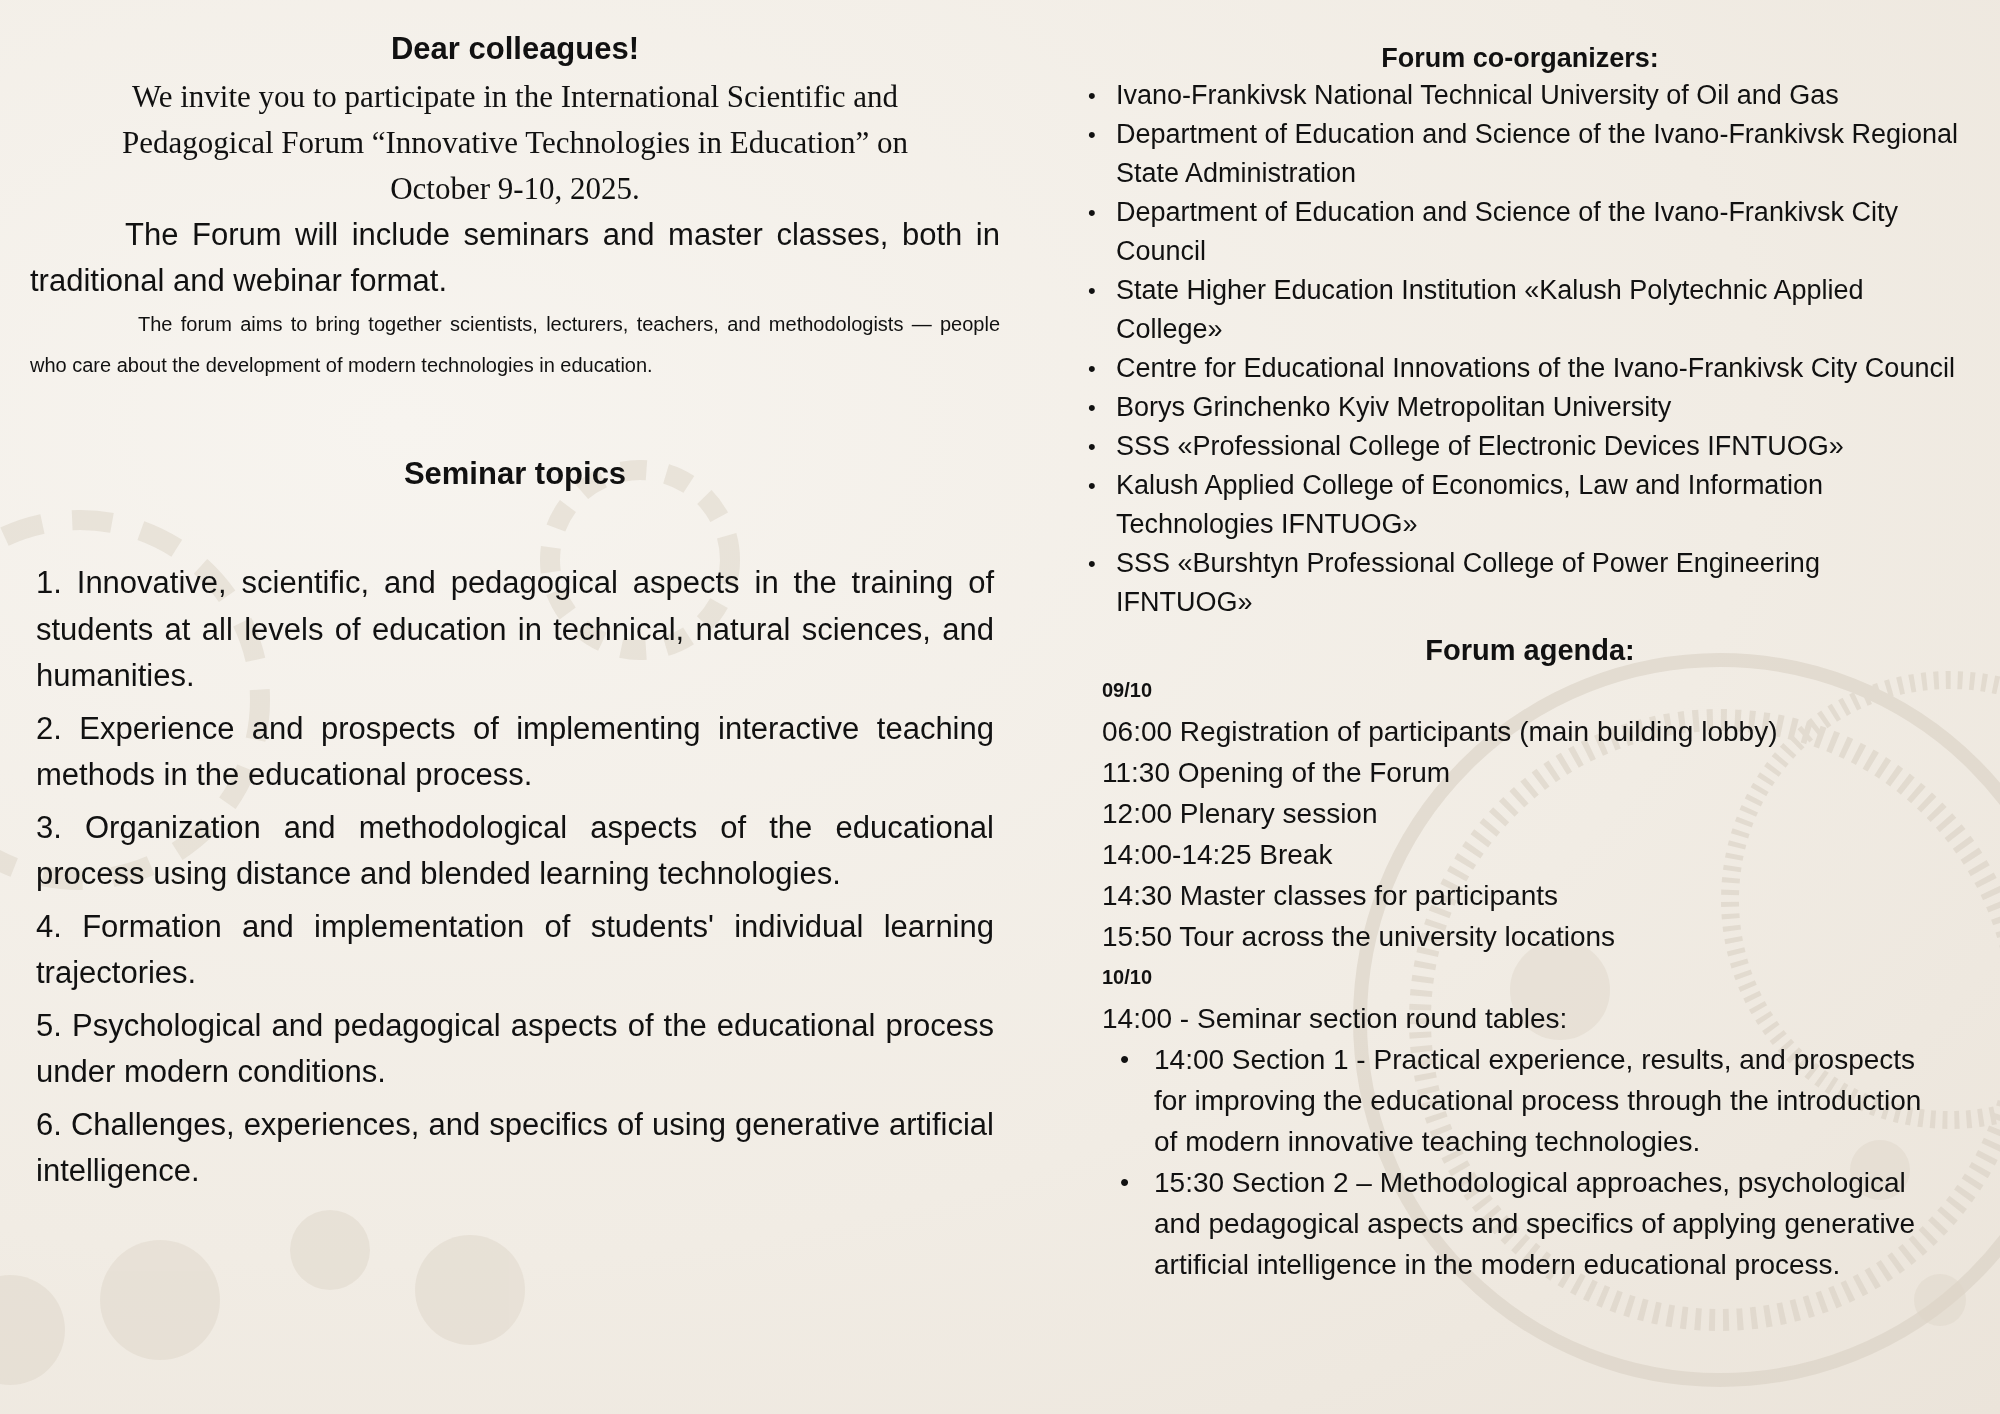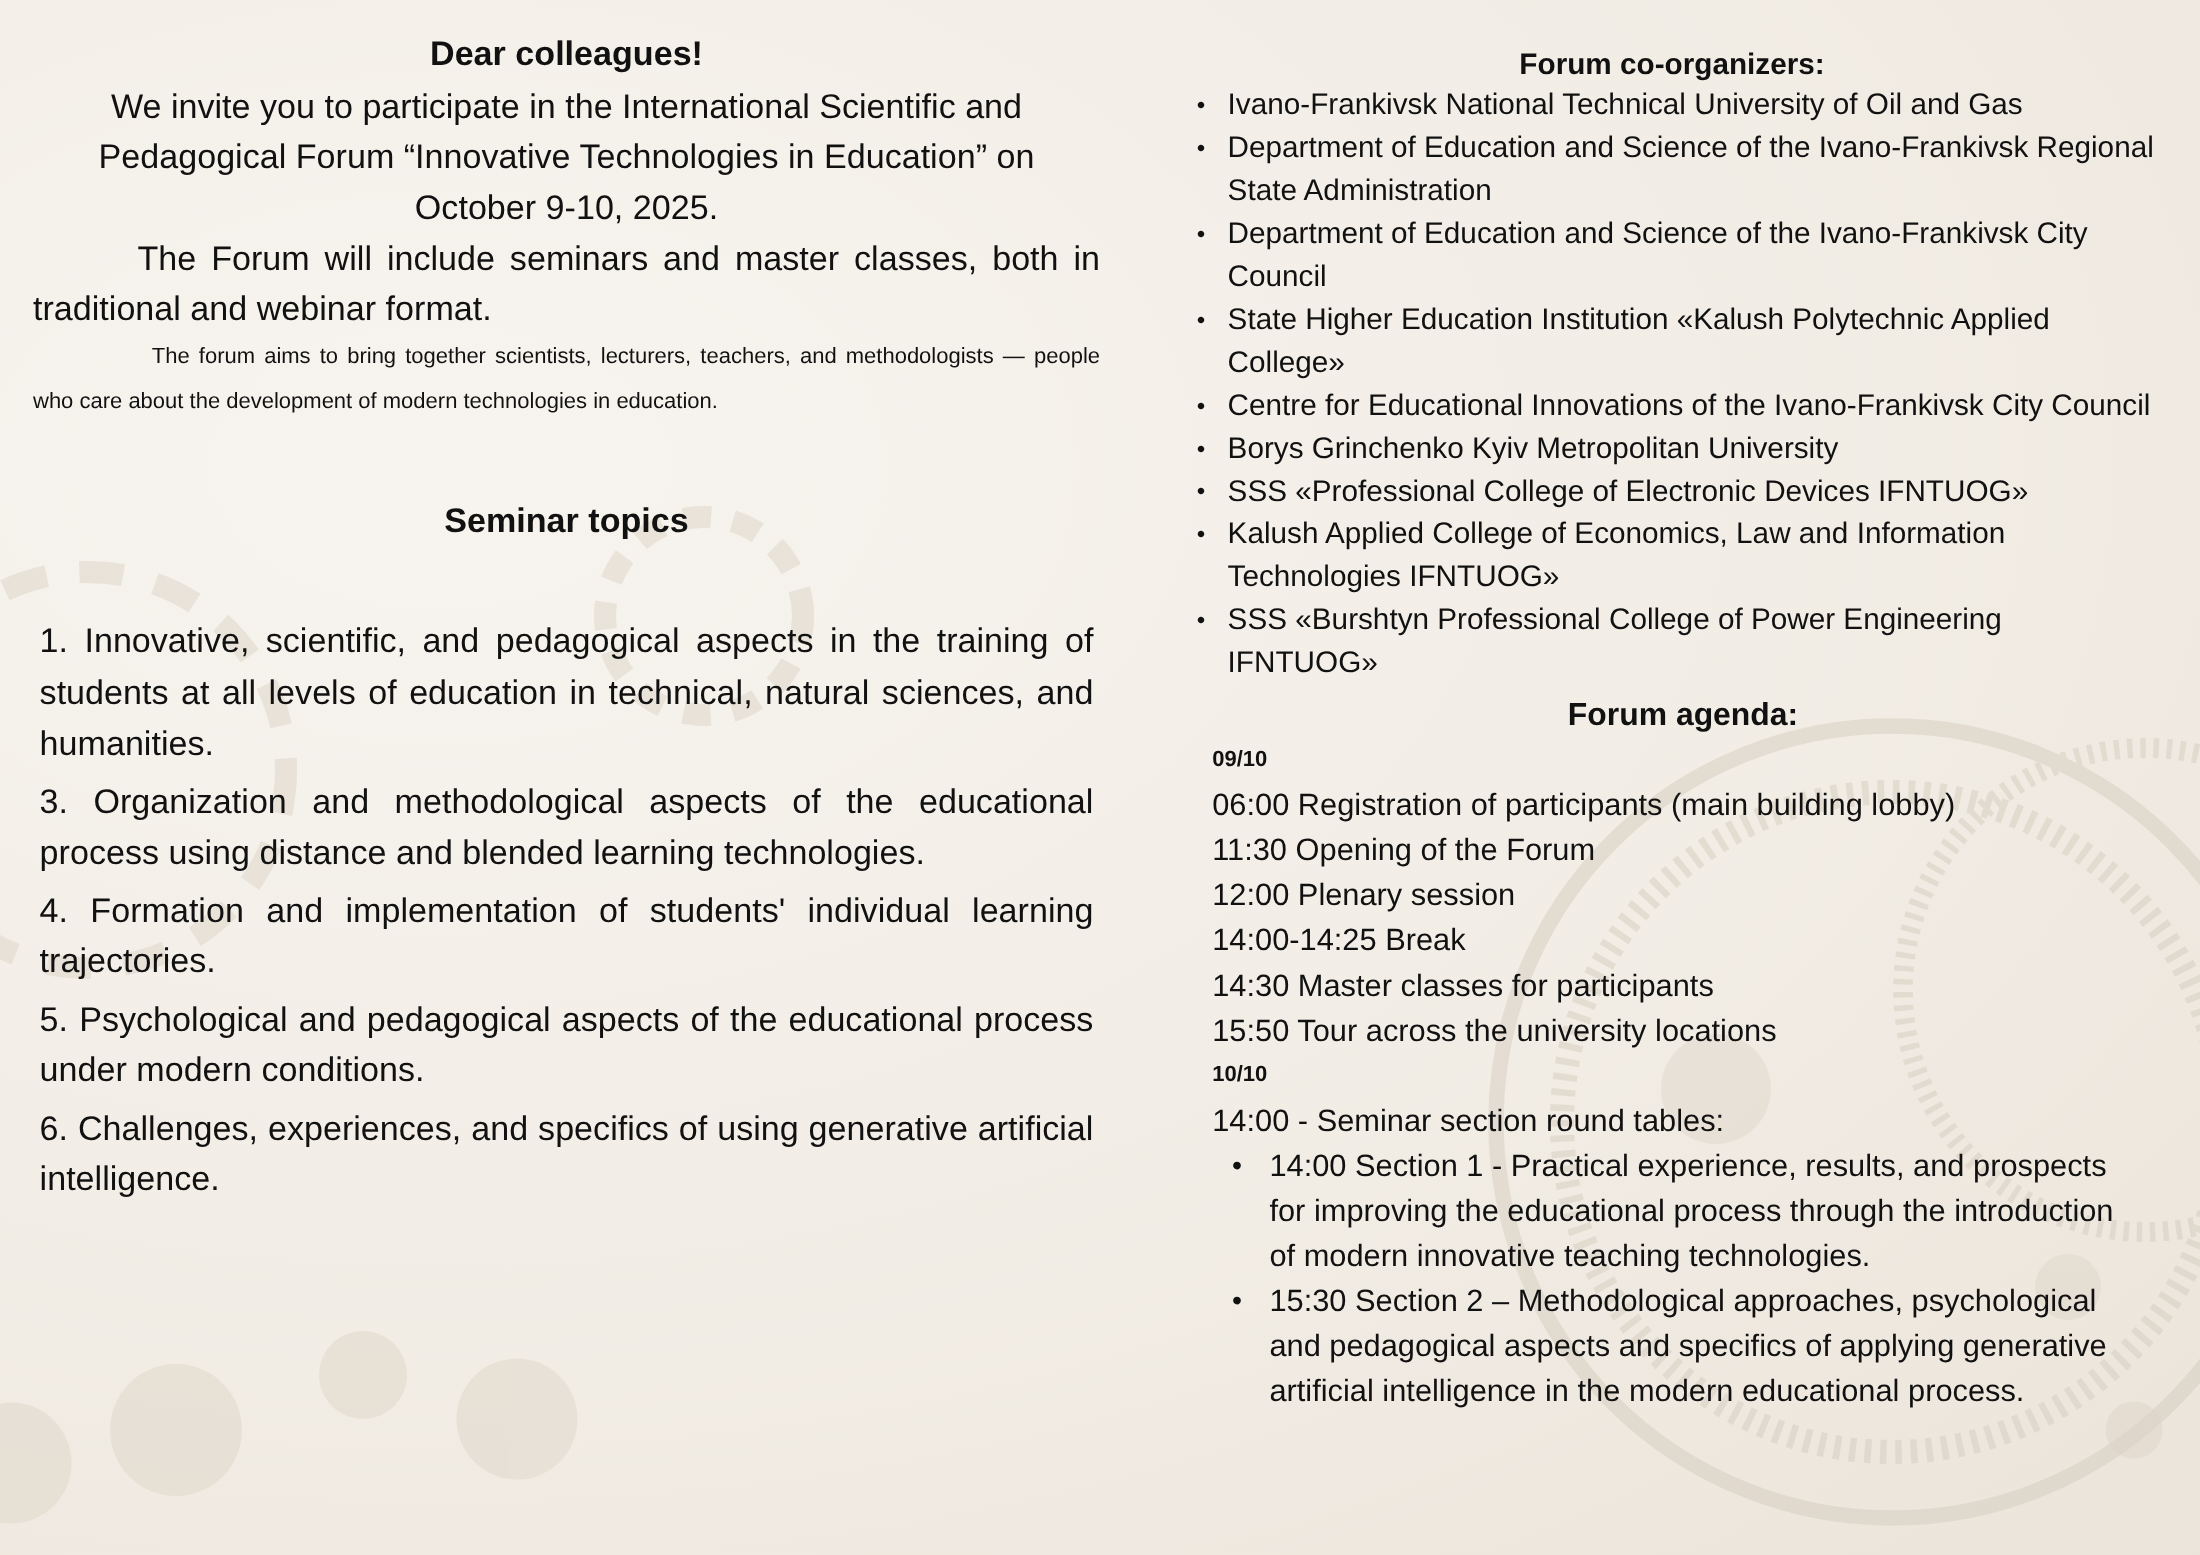--- a/index.html
+++ b/index.html
@@ -12,21 +12,21 @@
     position: absolute; inset: 0; z-index: 0; overflow: hidden;
     background:
       radial-gradient(ellipse at 20% 30%, #f7f4ef 0%, #f1ece4 60%, #ebe4da 100%);
   }
   .bg svg { position: absolute; left: 0; top: 0; }
   .page { position: relative; z-index: 1; width: 1608px; height: 1414px; }
 
   
   .left { position: absolute; left: 30px; top: 28px; width: 970px; }
   .greeting { text-align: center; font-weight: bold; font-size: 31px; margin: 0 0 4px 0; line-height: 42px; }
-  .invite { text-align: center; font-size: 31px; line-height: 46px; margin: 0; }
+  .invite { text-align: center; font-size: 31px; line-height: 46px; margin: 0; font-family: Liberation Serif, serif; }
   .para { font-size: 31px; line-height: 46px; margin: 0; text-align: justify; }
   .para.indent { text-indent: 95px; }
   .para2 { font-size: 20px; line-height: 41px; margin: 0; text-align: justify; text-indent: 108px; }
   .seminar-title { text-align: center; font-weight: bold; font-size: 31px; margin: 66px 0 0 0; line-height: 44px; }
   .topics { margin-top: 64px; }
   .topic { font-size: 31px; line-height: 46.5px; margin: 6px; text-align: justify; }
 
   
   .right { position: absolute; left: 1080px; top: 40px; width: 880px; }
   .h-right { text-align: center; font-weight: bold; font-size: 27px; line-height: 36px; margin: 0; }
@@ -74,20 +74,21 @@
     <p class="invite">We invite you to participate in the International Scientific and</p>
     <p class="invite">Pedagogical Forum “Innovative Technologies in Education” on</p>
     <p class="invite">October 9-10, 2025.</p>
     <p class="para indent">The Forum will include seminars and master classes, both in traditional and webinar format.</p>
     <p class="para2">The forum aims to bring together scientists, lecturers, teachers, and methodologists — people who care about the development of modern technologies in education.</p>
 
     <h2 class="seminar-title">Seminar topics</h2>
 
     <div class="topics">
       <p class="topic">1. Innovative, scientific, and pedagogical aspects in the training of students at all levels of education in technical, natural sciences, and humanities.</p>
+      <p class="topic">2. Experience and prospects of implementing interactive teaching methods in the educational process.</p>
       <p class="topic">3. Organization and methodological aspects of the educational process using distance and blended learning technologies.</p>
       <p class="topic">4. Formation and implementation of students' individual learning trajectories.</p>
       <p class="topic">5. Psychological and pedagogical aspects of the educational process under modern conditions.</p>
       <p class="topic">6. Challenges, experiences, and specifics of using generative artificial intelligence.</p>
     </div>
   </section>
 
   <section class="right">
     <h3 class="h-right">Forum co-organizers:</h3>
     <ul class="org">

